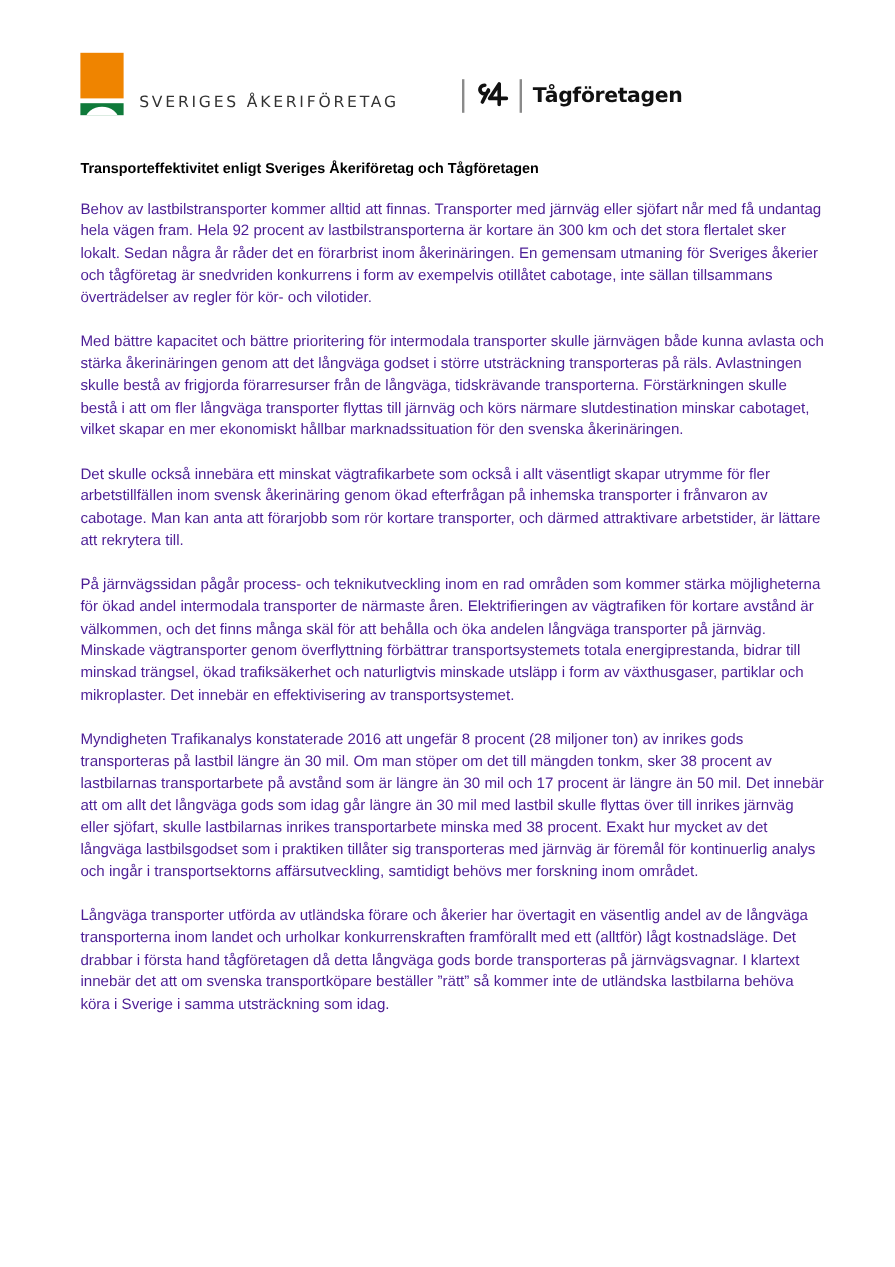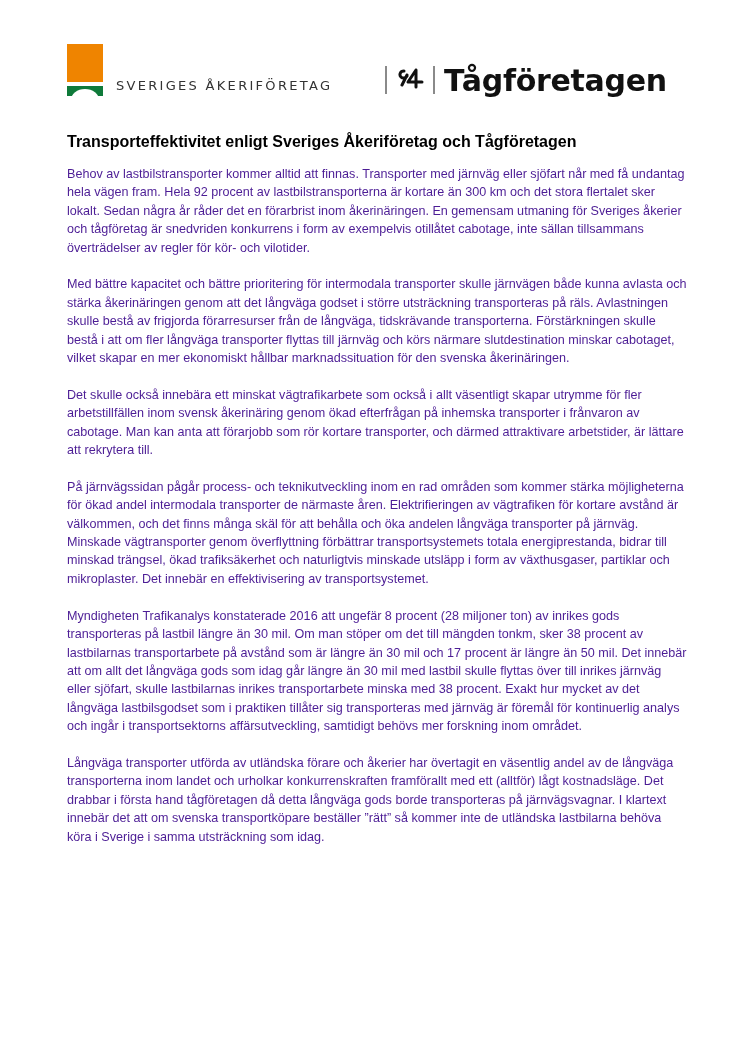--- a/index.html
+++ b/index.html
@@ -10,24 +10,24 @@
     .logo-left { position: absolute; left: 67px; top: 44px; width: 270px; height: 54px; }
     .logo-mark { position: absolute; left: 0; top: 0; width: 36px; height: 52px; }
     .logo-orange { position: absolute; left: 0; top: 0; width: 36px; height: 38px; background: #ef8400; }
     .logo-green { position: absolute; left: 0; top: 42px; width: 36px; height: 10px; background: #0f7a3a; overflow: hidden; }
     .logo-green::after { content: ""; position: absolute; left: 4px; top: 3px; width: 28px; height: 22px; border-radius: 50% 50% 0 0; background: #fff; }
     .logo-left-text { position: absolute; left: 49px; top: 34px; font-family: "DejaVu Sans", sans-serif; font-size: 13px; letter-spacing: 2.3px; color: #333; white-space: nowrap; }
 
     .logo-right { position: absolute; left: 385px; top: 63px; height: 34px; display: flex; align-items: center; }
     .vbar { width: 2px; height: 28px; background: #8a8a8a; }
     .tf-mark { font-family: "DejaVu Sans", sans-serif; font-weight: bold; font-size: 21px; color: #111; margin: 0 9px 0 11px; letter-spacing: -2px; }
-    .tf-name { font-family: "DejaVu Sans", sans-serif; font-weight: bold; font-size: 30px; color: #111; margin-left: 9px; letter-spacing: -0.3px; }
+    .tf-name { font-family: "DejaVu Sans", sans-serif; font-weight: bold; font-size: 17px; color: #111; margin-left: 9px; letter-spacing: -0.3px; }
 
     
-    .doc-title { position: absolute; left: 67px; top: 133px; font-size: 16px; font-weight: bold; color: #000; white-space: nowrap; }
+    .doc-title { position: absolute; left: 67px; top: 133px; font-size: 12px; font-weight: bold; color: #000; white-space: nowrap; }
     .content { position: absolute; left: 67px; top: 165px; width: 620px; font-size: 12.6px; line-height: 18.4px; color: #4c1d95; }
     .content p { margin: 0 0 18.4px 0; }
   </style>
 </head>
 <body>
 
 <div class="page">
 
   <div class="logo-left">
     <div class="logo-mark">

